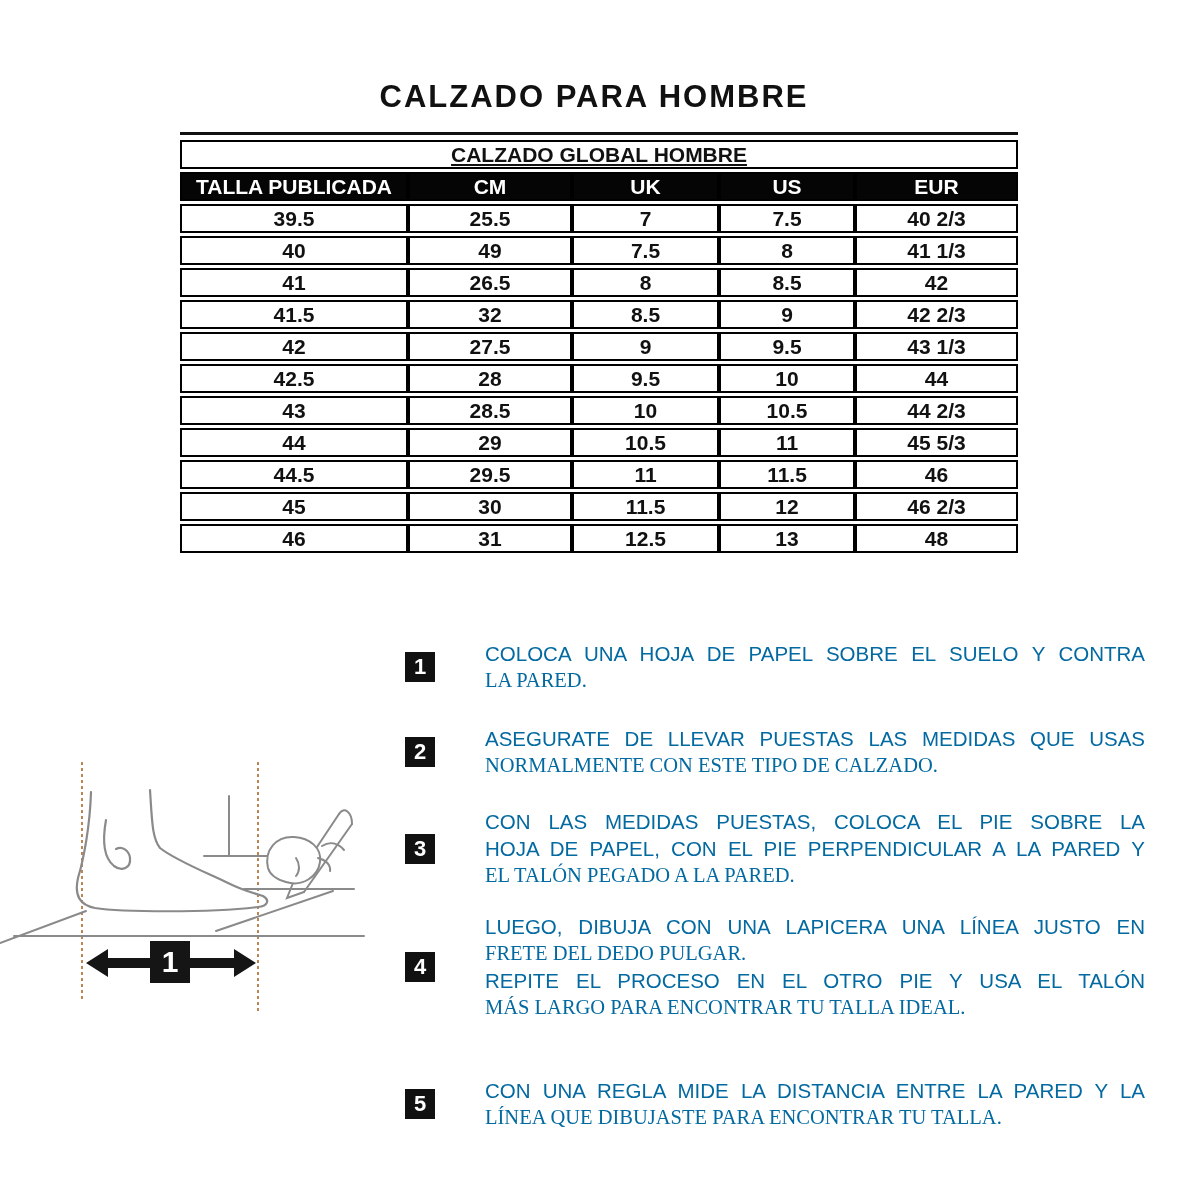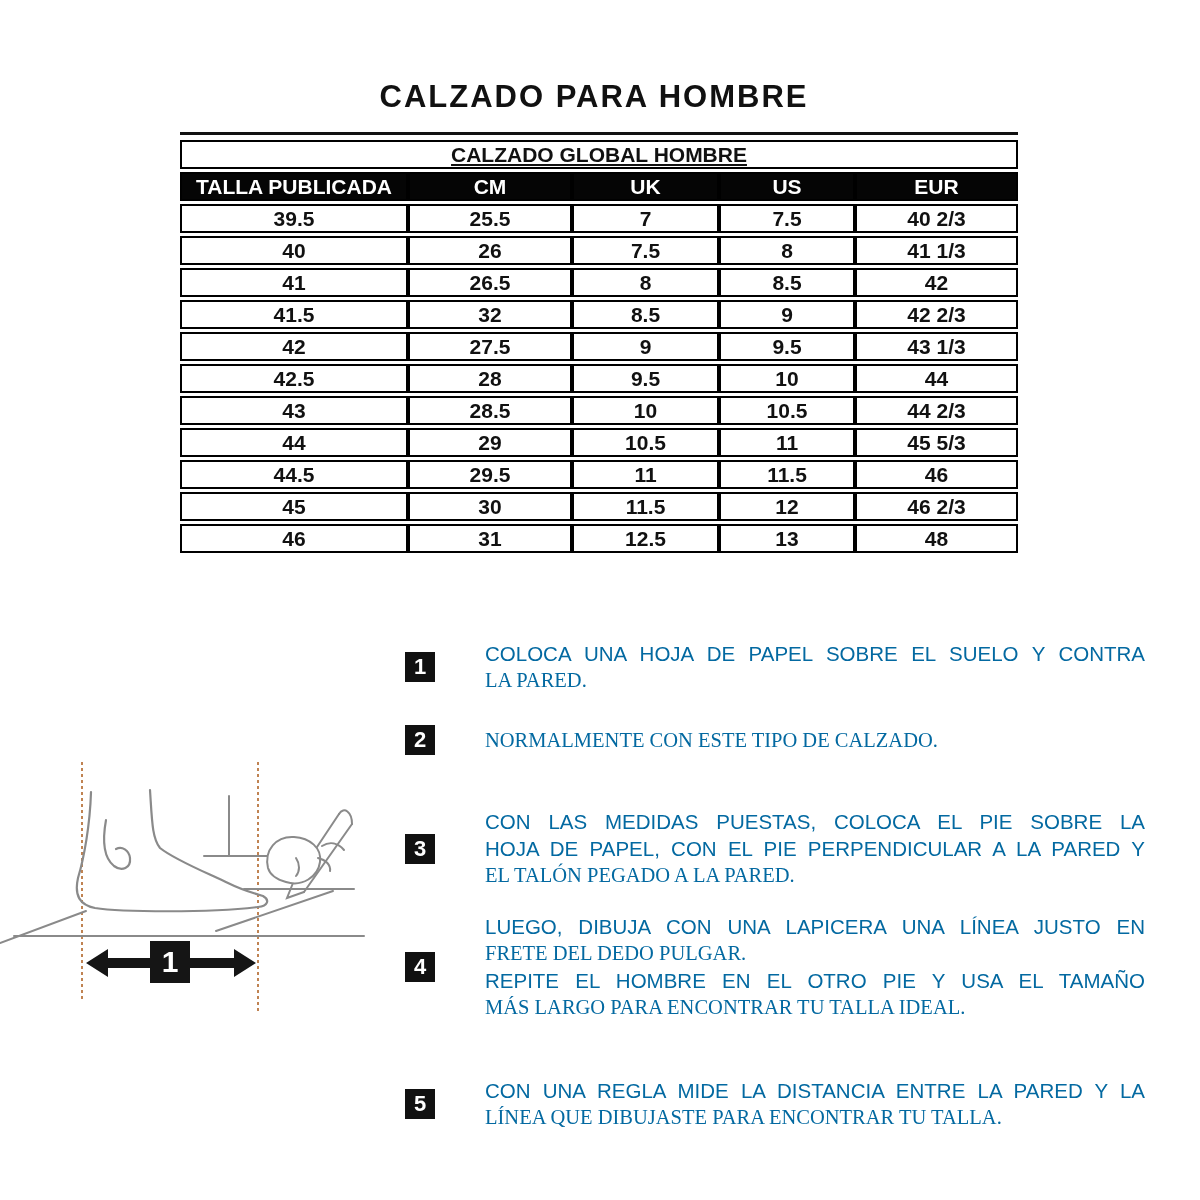--- a/index.html
+++ b/index.html
@@ -140,21 +140,21 @@
     <tbody>
         <tr>
           <td>39.5</td>
           <td>25.5</td>
           <td>7</td>
           <td>7.5</td>
           <td>40 2/3</td>
         </tr>
         <tr>
           <td>40</td>
-          <td>26</td>
+          <td>49</td>
           <td>7.5</td>
           <td>8</td>
           <td>41 1/3</td>
         </tr>
         <tr>
           <td>41</td>
           <td>26.5</td>
           <td>8</td>
           <td>8.5</td>
           <td>42</td>
@@ -257,37 +257,38 @@
   <div class="step" style="top:640px">
     <div class="badge">1</div>
     <div class="lines">
         <div class="step-line">COLOCA UNA HOJA DE PAPEL SOBRE EL SUELO Y CONTRA</div>
         <div class="step-line para-end">LA PARED.</div>
       </div>
   </div>
   <div class="step" style="top:725px">
     <div class="badge">2</div>
     <div class="lines">
+        <div class="step-line">ASEGURATE DE LLEVAR PUESTAS LAS MEDIDAS QUE USAS</div>
         <div class="step-line para-end">NORMALMENTE CON ESTE TIPO DE CALZADO.</div>
       </div>
   </div>
   <div class="step" style="top:808px">
     <div class="badge">3</div>
     <div class="lines">
         <div class="step-line">CON LAS MEDIDAS PUESTAS, COLOCA EL PIE SOBRE LA</div>
         <div class="step-line">HOJA DE PAPEL, CON EL PIE PERPENDICULAR A LA PARED Y</div>
         <div class="step-line para-end">EL TALÓN PEGADO A LA PARED.</div>
       </div>
   </div>
   <div class="step" style="top:913px">
     <div class="badge">4</div>
     <div class="lines">
         <div class="step-line">LUEGO, DIBUJA CON UNA LAPICERA UNA LÍNEA JUSTO EN</div>
         <div class="step-line para-end">FRETE DEL DEDO PULGAR.</div>
-        <div class="step-line">REPITE EL HOMBRE EN EL OTRO PIE Y USA EL TAMAÑO</div>
+        <div class="step-line">REPITE EL PROCESO EN EL OTRO PIE Y USA EL TALÓN</div>
         <div class="step-line para-end">MÁS LARGO PARA ENCONTRAR TU TALLA IDEAL.</div>
       </div>
   </div>
   <div class="step" style="top:1077px">
     <div class="badge">5</div>
     <div class="lines">
         <div class="step-line">CON UNA REGLA MIDE LA DISTANCIA ENTRE LA PARED Y LA</div>
         <div class="step-line para-end">LÍNEA QUE DIBUJASTE PARA ENCONTRAR TU TALLA.</div>
       </div>
   </div>

